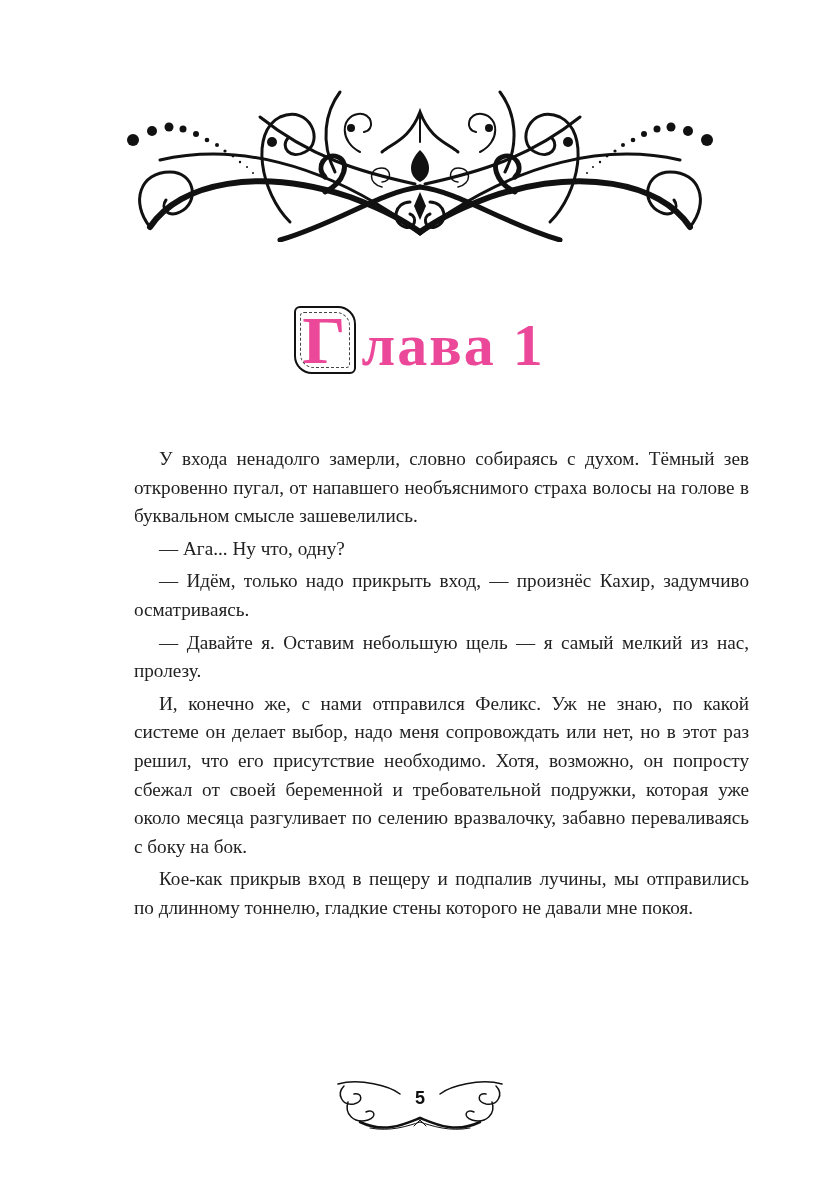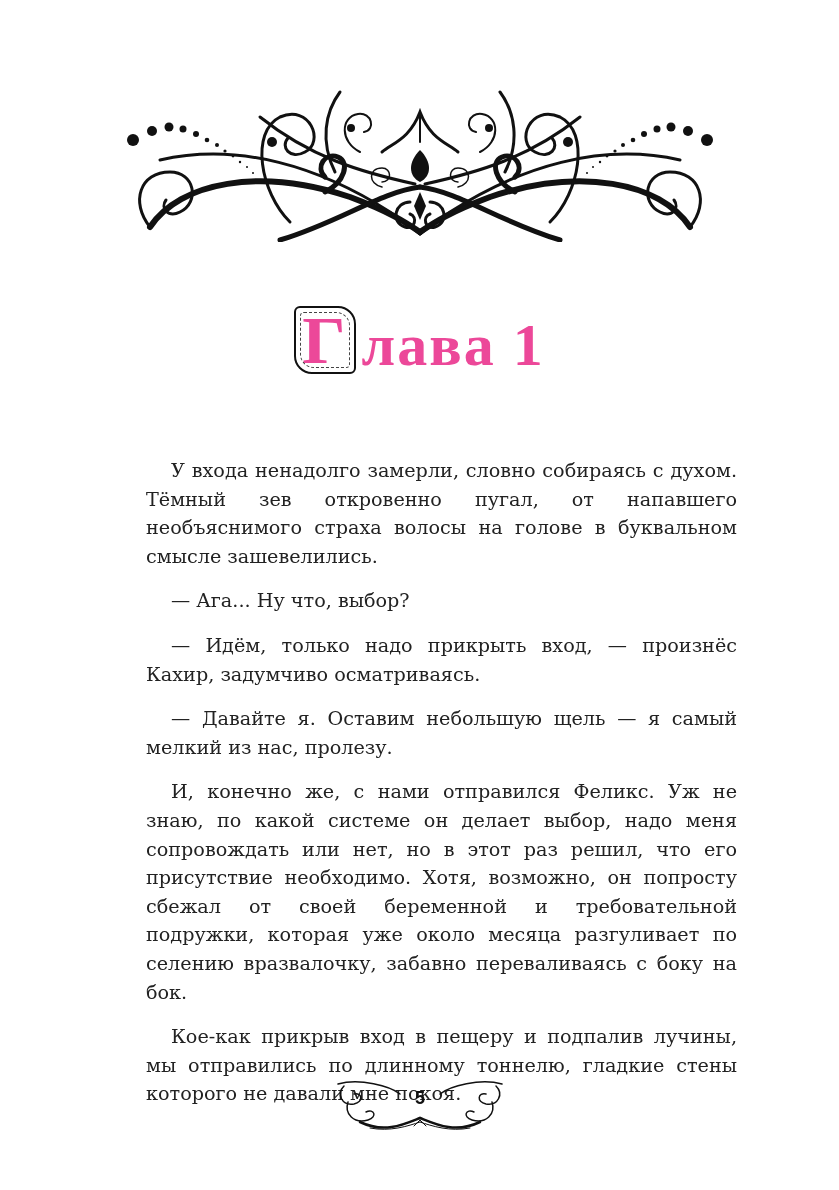--- a/index.html
+++ b/index.html
@@ -49,23 +49,24 @@
   .body-text {
     position: absolute;
     left: 130px; top: 441px;
     width: 623px;
     font-size: 19.2px;
     line-height: 28.6px;
     text-align: justify;
     color: #222;
   }
   .body-text p {
-    margin: 16px;
+    margin: 4px;
     text-indent: 25px;
     hyphens: manual;
+    font-family: Liberation Serif, serif;
   }
   .footer {
     position: absolute;
     left: 330px; top: 1072px;
     width: 180px; height: 66px;
   }
   .page-number {
     position: absolute;
     left: 0; right: 0; top: 16px;
     text-align: center;
@@ -152,21 +153,21 @@
     <path d="M338 115 C352 112 352 96 338 96 C328 96 328 110 338 110" stroke-width="1.5"></path>
   </g>
 </svg>
 
 <div class="chapter-title">
   <span class="dropcap">Г</span><span>лава 1</span>
 </div>
 
 <div class="body-text">
   <p>У входа ненадолго замерли, словно собираясь с духом. Тёмный зев откровенно пугал, от напавшего необъяснимого страха волосы на голове в буквальном смысле зашевелились.</p>
-  <p>— Ага... Ну что, выбор?</p>
+  <p>— Ага... Ну что, одну?</p>
   <p>— Идём, только надо прикрыть вход, — произнёс Кахир, задумчиво осматриваясь.</p>
   <p>— Давайте я. Оставим небольшую щель — я самый мелкий из нас, пролезу.</p>
   <p>И, конечно же, с нами отправился Феликс. Уж не знаю, по какой системе он делает выбор, надо меня сопровождать или нет, но в этот раз решил, что его присутствие необходимо. Хотя, возможно, он попросту сбежал от своей беременной и требовательной подружки, которая уже около месяца разгуливает по селению вразвалочку, забавно переваливаясь с боку на бок.</p>
   <p>Кое-как прикрыв вход в пещеру и подпалив лучины, мы отправились по длинному тоннелю, гладкие стены которого не давали мне покоя.</p>
 </div>
 
 <div class="footer">
   <svg width="180" height="66" viewBox="0 0 180 66" xmlns="http://www.w3.org/2000/svg">
     <g fill="none" stroke="#111" stroke-linecap="round">
       <path d="M8 12 C30 6 60 14 70 22" stroke-width="1.5"></path>

